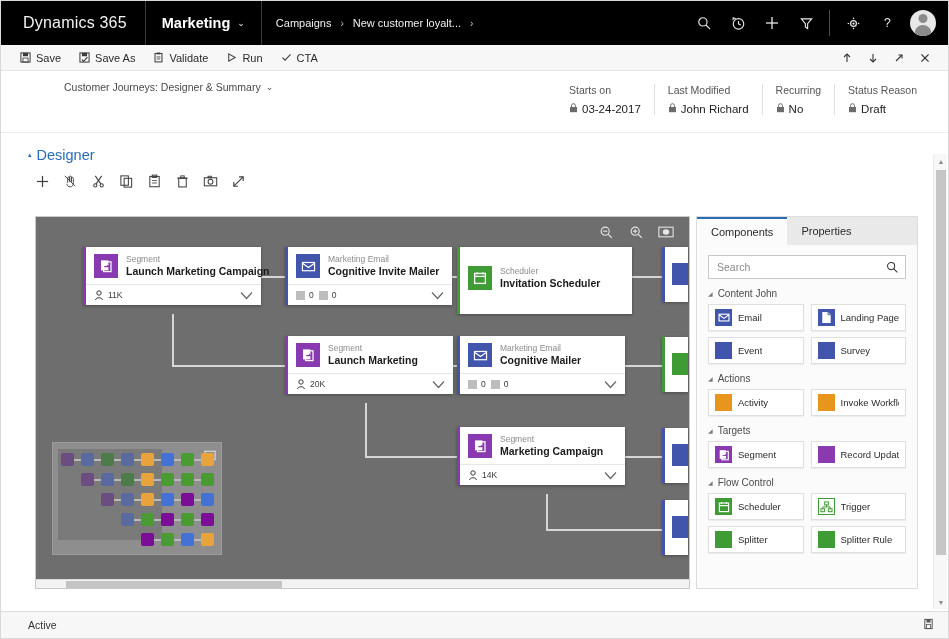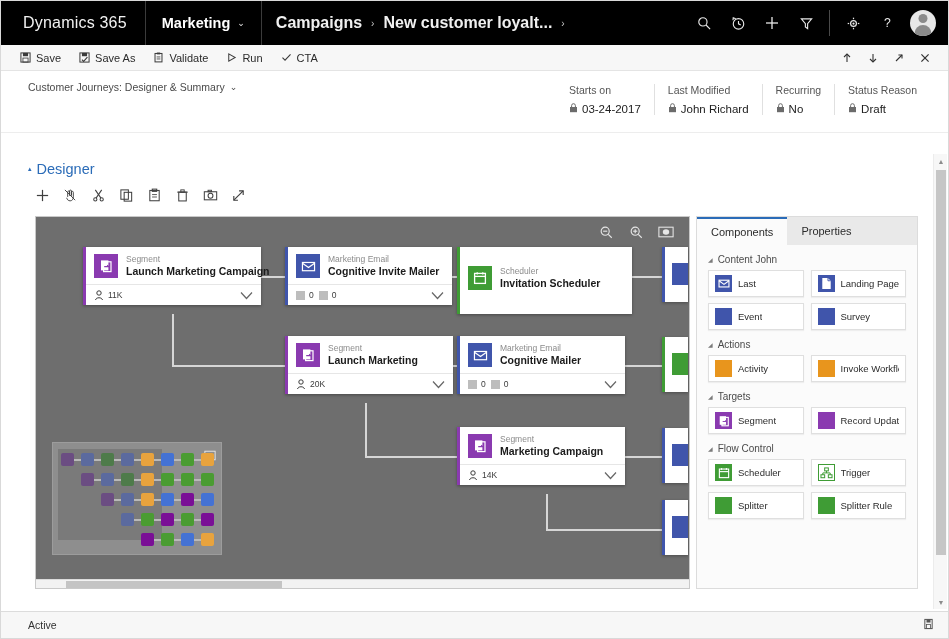--- a/index.html
+++ b/index.html
@@ -27,21 +27,21 @@
     font-size: 16px; color: #f2f2f2; letter-spacing: .2px;
     border-right: 1px solid #3b3b3b;
   }
   .appname {
     display: flex; align-items: center; gap: 7px; padding: 0 16px;
     font-size: 14.5px; font-weight: bold; color: #fff;
     border-right: 1px solid #3b3b3b;
   }
   .chev-d { font-size: 9px; font-weight: normal; opacity: .92; }
   .crumbs { display: flex; align-items: center; gap: 9px; padding: 0 14px; }
-  .crumb { font-size: 16px; font-weight: bold; color: #f0f0f0; white-space: nowrap; }
+  .crumb { font-size: 11px; font-weight: normal; color: #f0f0f0; white-space: nowrap; }
   .crumb-sep { font-size: 10px; color: #c8c8c8; }
   .topnav-spacer { flex: 1; }
   .topicons { display: flex; align-items: center; gap: 0; }
   .tic {
     width: 34px; height: 44px; display: flex; align-items: center;
     justify-content: center; color: #e8e8e8;
   }
   .tic svg { display: block; }
   .tdiv { width: 1px; height: 26px; background: #4a4a4a; align-self: center; margin: 0 6px; }
   .avatar {
@@ -71,21 +71,21 @@
   .cmd-r {
     width: 26px; height: 26px; display: flex; align-items: center;
     justify-content: center; color: #333;
   }
 
   
   .pagehead {
     height: 62px; background: #fff; display: flex; align-items: flex-start;
     padding: 10px 0 0 0; border-bottom: 1px solid #ededed;
   }
-  .ph-left { padding-left: 27px; flex: none; }
+  .ph-left { padding-left: 27px; flex: none; margin-left: 36px; }
   .ph-crumb {
     font-size: 10.5px; color: #4a4a4a; display: flex; align-items: center; gap: 5px;
   }
   .ph-title {
     font-size: 23px; color: #333; font-weight: normal; margin-top: 2px;
     display: flex; align-items: center; gap: 9px; line-height: 1.15;
   }
   .ph-title-icon { color: #666; display: block; }
   .ph-spacer { flex: 1; }
   .ph-fields { display: flex; align-items: stretch; padding-right: 18px; margin-top: 3px; }
@@ -95,21 +95,21 @@
   .ph-fval {
     font-size: 11.5px; color: #222; margin-top: 7px; display: flex;
     align-items: center; gap: 4px; white-space: nowrap;
   }
   .lock { display: block; flex: none; color: #6b6b6b; }
 
   
   .designer-wrap { position: relative; padding: 0 0 0 27px; }
   .sec-title {
     display: flex; align-items: center; gap: 5px; font-size: 14.5px;
-    color: #2b6cb8; margin-top: 28px;
+    color: #2b6cb8; margin-top: 14px;
   }
   .tri { font-size: 7px; color: #2b6cb8; transform: rotate(0deg); }
   .dtoolbar { display: flex; align-items: center; gap: 0; margin-top: 6px; }
   .dtool {
     width: 28px; height: 24px; display: flex; align-items: center;
     justify-content: center; color: #3f3f3f;
   }
   .dtool svg { display: block; }
 
   
@@ -762,35 +762,44 @@
       <div class="cv-hthumb"></div>
     </div>
   </div>
 
   <div class="rpanel">
     <div class="rtabs">
       <div class="rtab active">Components</div>
       <div class="rtab">Properties</div>
     </div>
 
+    <div class="rsearch">
+      <input type="text" placeholder="Search" style="">
+      <span class="sicon">
+        <svg width="13" height="13" viewBox="0 0 16 16">
+            <circle cx="6.3" cy="6.3" r="4.4" fill="none" stroke="currentColor" stroke-width="1.3"></circle>
+            <line x1="9.6" y1="9.6" x2="14" y2="14" stroke="currentColor" stroke-width="1.3"></line>
+          </svg>
+      </span>
+    </div>
 
     <div class="rgroup">
       <div class="rgroup-title">
         <span class="rgtri">◢</span>
         <span>Content John</span>
       </div>
       <div class="rtiles" style="margin-bottom:6px;">
         <div class="rtile">
           <span class="rtile-ic" style="background:#4055ab;">
             <svg width="12" height="9" viewBox="0 0 16 12">
                 <rect x="1.4" y="1.6" width="13.2" height="9" fill="none" stroke="#fff" stroke-width="1.5"></rect>
                 <polyline points="1.4,2.4 8,7.2 14.6,2.4" fill="none" stroke="#fff" stroke-width="1.5"></polyline>
               </svg>
           </span>
-          <span class="rtile-lb">Last</span>
+          <span class="rtile-lb">Email</span>
         </div>
         <div class="rtile">
           <span class="rtile-ic" style="background:#4055ab;">
             <svg width="11" height="13" viewBox="0 0 12 14">
                 <polygon points="1.4,1 7.6,1 10.6,4 10.6,13 1.4,13" fill="#fff"></polygon>
                 <polyline points="7.6,1 7.6,4 10.6,4" fill="none" stroke="#4055ab" stroke-width="1"></polyline>
               </svg>
           </span>
           <span class="rtile-lb">Landing Page</span>
         </div>

